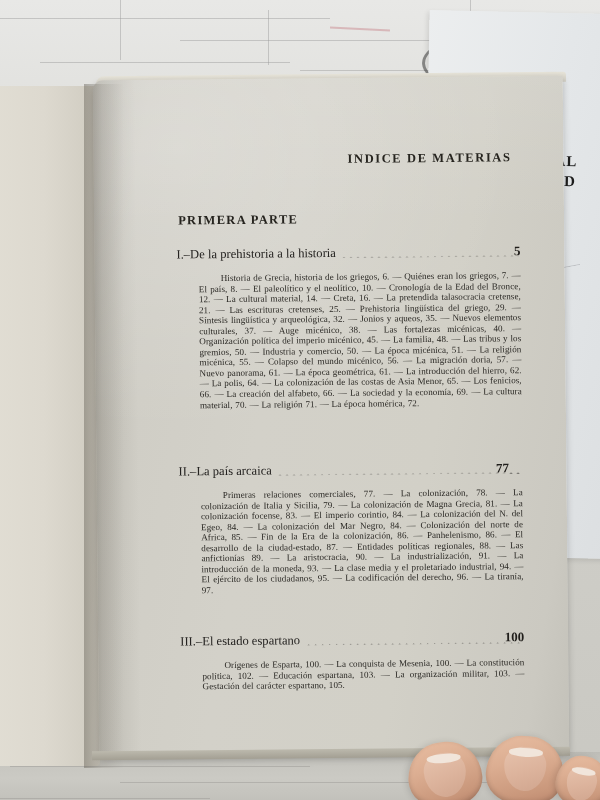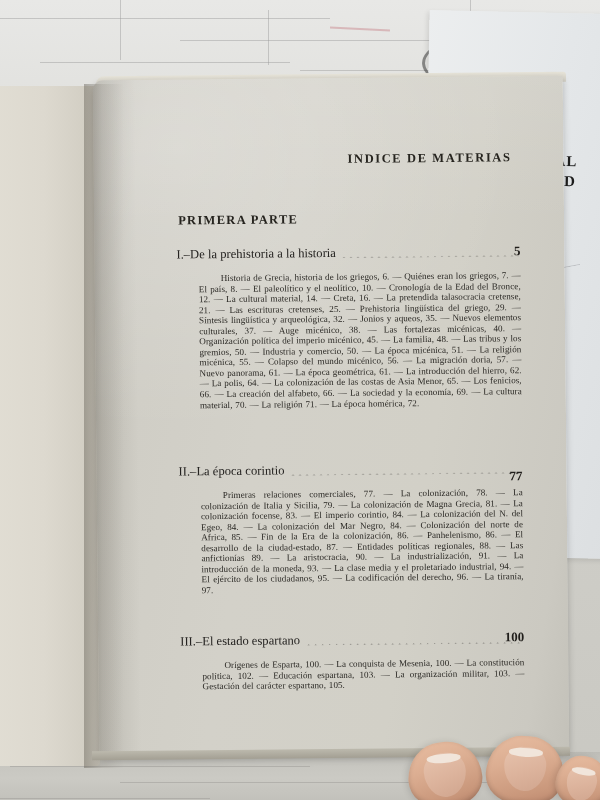--- a/index.html
+++ b/index.html
@@ -197,25 +197,25 @@
       <div class="chapter-line">
         <span class="chapter-label">I.–De la prehistoria a la historia</span>
         <span class="leader"></span>
       </div>
     </div>
     <div class="chapter-page" style="left:386px;top:167px;">5</div>
     <div class="block" style="top:194px;">Historia de Grecia, historia de los griegos, 6. — Quiénes eran los griegos, 7. — El país, 8. — El paleolítico y el neolítico, 10. — Cronología de la Edad del Bronce, 12. — La cultural material, 14. — Creta, 16. — La pretendida talasocracia cretense, 21. — Las escrituras cretenses, 25. — Prehistoria lingüística del griego, 29. — Síntesis lingüística y arqueológica, 32. — Jonios y aqueos, 35. — Nuevos elementos culturales, 37. — Auge micénico, 38. — Las fortalezas micénicas, 40. — Organización política del imperio micénico, 45. — La familia, 48. — Las tribus y los gremios, 50. — Industria y comercio, 50. — La época micénica, 51. — La religión micénica, 55. — Colapso del mundo micénico, 56. — La migración doria, 57. — Nuevo panorama, 61. — La época geométrica, 61. — La introducción del hierro, 62. — La polis, 64. — La colonización de las costas de Asia Menor, 65. — Los fenicios, 66. — La creación del alfabeto, 66. — La sociedad y la economía, 69. — La cultura material, 70. — La religión 71. — La época homérica, 72.</div>
 
     <div class="chapter" style="top:385px;">
       <div class="chapter-line">
-        <span class="chapter-label">II.–La época corintio</span>
+        <span class="chapter-label">II.–La país arcaica</span>
         <span class="leader"></span>
       </div>
     </div>
-    <div class="chapter-page" style="left:386px;top:392px;">77</div>
+    <div class="chapter-page" style="left:386px;top:384px;text-align:center;">77</div>
     <div class="block" style="top:411px;">Primeras relaciones comerciales, 77. — La colonización, 78. — La colonización de Italia y Sicilia, 79. — La colonización de Magna Grecia, 81. — La colonización focense, 83. — El imperio corintio, 84. — La colonización del N. del Egeo, 84. — La colonización del Mar Negro, 84. — Colonización del norte de Africa, 85. — Fin de la Era de la colonización, 86. — Panhelenismo, 86. — El desarrollo de la ciudad-estado, 87. — Entidades políticas regionales, 88. — Las anfictionías 89. — La aristocracia, 90. — La industrialización, 91. — La introducción de la moneda, 93. — La clase media y el proletariado industrial, 94. — El ejército de los ciudadanos, 95. — La codificación del derecho, 96. — La tiranía, 97.</div>
 
     <div class="chapter" style="top:555px;">
       <div class="chapter-line">
         <span class="chapter-label">III.–El estado espartano</span>
         <span class="leader"></span>
       </div>
     </div>
     <div class="chapter-page" style="left:382px;top:553px;width:44px;">100</div>
     <div class="block" style="top:581px;">Orígenes de Esparta, 100. — La conquista de Mesenia, 100. — La constitución política, 102. — Educación espartana, 103. — La organización militar, 103. — Gestación del carácter espartano, 105.</div>

